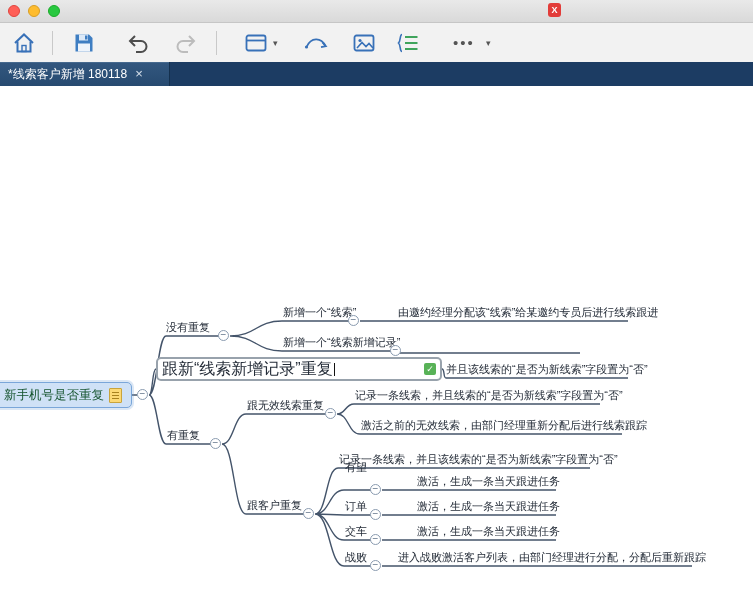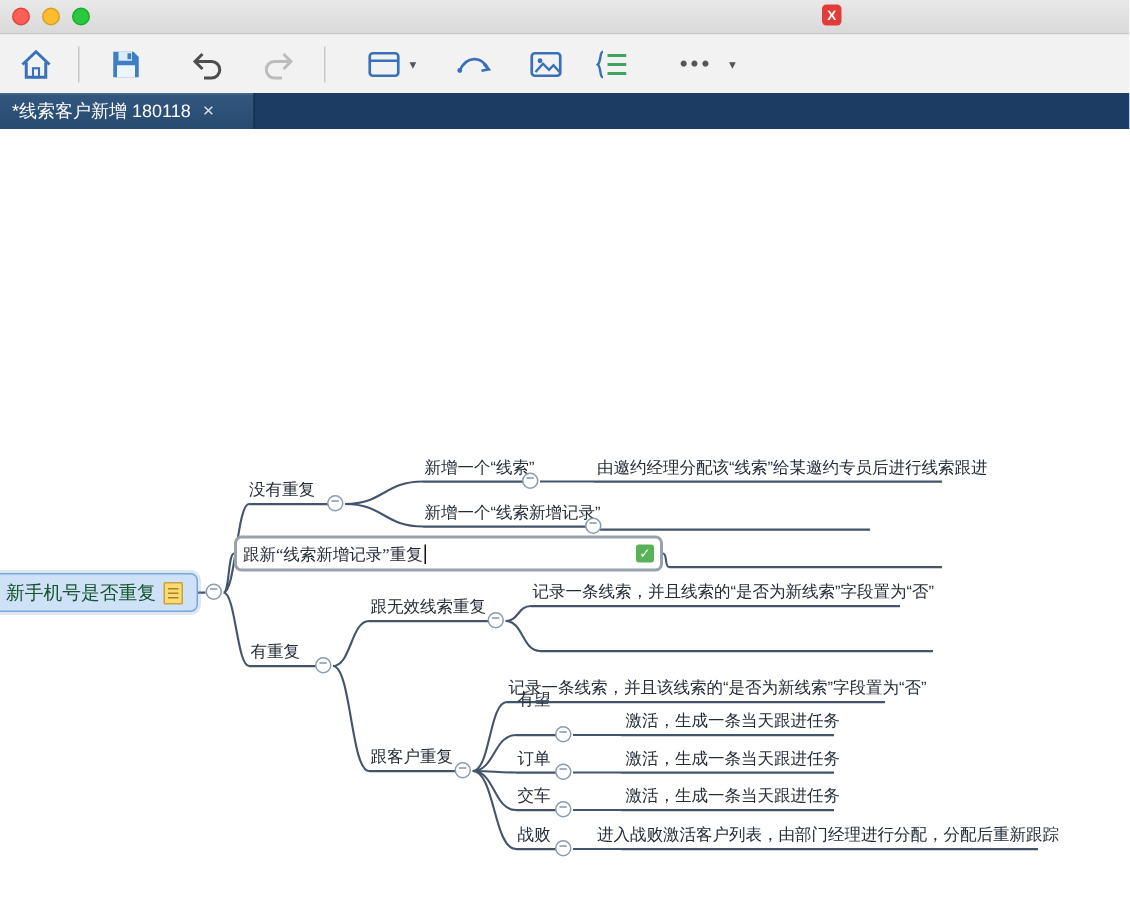--- a/index.html
+++ b/index.html
@@ -53,21 +53,21 @@
     border:1px solid #c9a43c;border-radius:1px;flex:0 0 auto;}
   .note-icon::before{content:"";position:absolute;left:2px;right:2px;top:3px;height:1px;
     background:#a8821f;box-shadow:0 3px 0 #a8821f,0 6px 0 #a8821f;}
   .hl-node{position:absolute;left:404px;top:245px;width:176px;height:22px;
     background:#d9e9f4;border:1px solid #a9c9de;border-radius:4px;
     box-sizing:border-box;font-size:11px;line-height:20px;color:#242c38;
     padding-left:7px;white-space:nowrap;overflow:hidden;}
   .edit-node{position:absolute;left:156px;top:271px;width:286px;height:24px;
     background:#ffffff;border:2px solid #98a2ac;border-radius:5px;
     box-sizing:border-box;display:flex;align-items:center;padding:0 4px;}
-  .edit-text{font-size:11px;color:#242c38;white-space:nowrap;font-family:Liberation Serif, serif;}
+  .edit-text{font-size:16px;color:#242c38;white-space:nowrap;}
   .cursor{display:inline-block;width:1px;height:13px;background:#111;margin-left:1px;}
   .check-btn{position:absolute;right:4px;top:4px;width:12px;height:12px;
     background:#58b257;border-radius:2px;color:#fff;font-size:9px;
     line-height:12px;text-align:center;}
 </style>
 </head>
 <body>
 
 <div class="window">
 
@@ -194,24 +194,26 @@
     <div class="topic" style="left:283px;top:218px">新增一个“线索”</div>
     <div class="topic" style="left:283px;top:248px">新增一个“线索新增记录”</div>
     <div class="topic" style="left:398px;top:218px">由邀约经理分配该“线索”给某邀约专员后进行线索跟进</div>
 
 
     <div class="edit-node">
       <span class="edit-text">跟新“线索新增记录”重复</span>
       <span class="cursor"></span>
       <span class="check-btn">✓</span>
     </div>
+    <div class="topic" style="left:446px;top:275px">并且该线索的“是否为新线索”字段置为“否”</div>
 
     <div class="topic" style="left:167px;top:341px">有重复</div>
     <div class="topic" style="left:247px;top:311px">跟无效线索重复</div>
     <div class="topic" style="left:355px;top:301px">记录一条线索，并且线索的“是否为新线索”字段置为“否”</div>
+    <div class="topic" style="left:361px;top:331px">激活之前的无效线索，由部门经理重新分配后进行线索跟踪</div>
     <div class="topic" style="left:247px;top:411px">跟客户重复</div>
     <div class="topic" style="left:339px;top:365px">记录一条线索，并且该线索的“是否为新线索”字段置为“否”</div>
 
     <div class="topic" style="left:345px;top:373px">有望</div>
     <div class="topic" style="left:417px;top:387px">激活，生成一条当天跟进任务</div>
     <div class="topic" style="left:345px;top:412px">订单</div>
     <div class="topic" style="left:417px;top:412px">激活，生成一条当天跟进任务</div>
     <div class="topic" style="left:345px;top:437px">交车</div>
     <div class="topic" style="left:417px;top:437px">激活，生成一条当天跟进任务</div>
     <div class="topic" style="left:345px;top:463px">战败</div>

